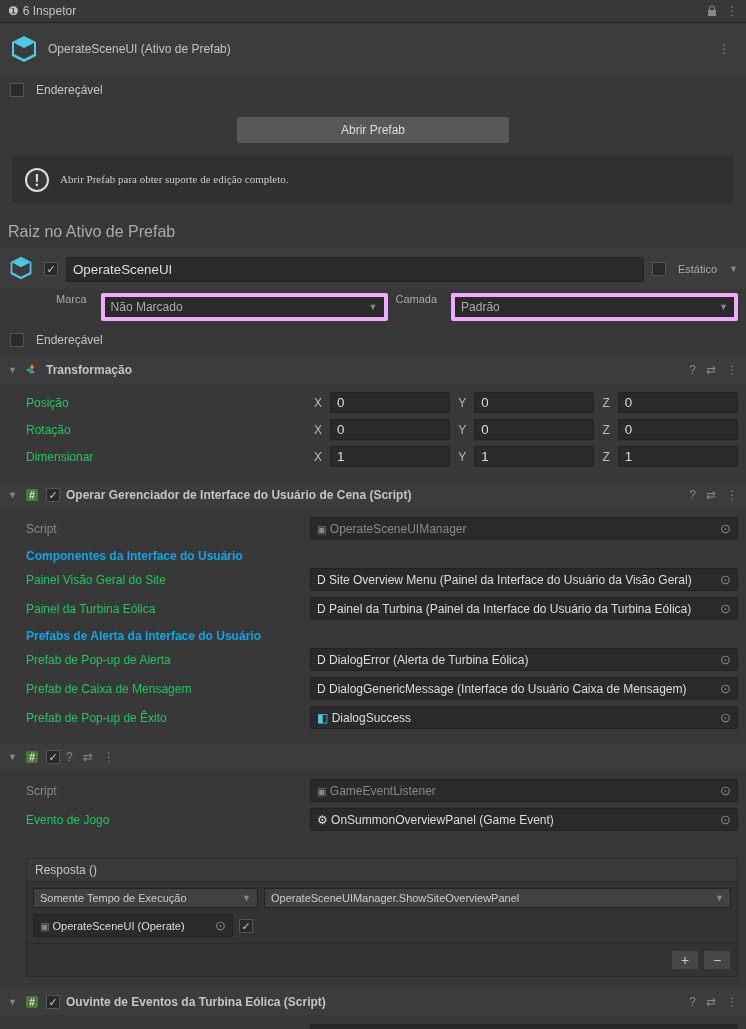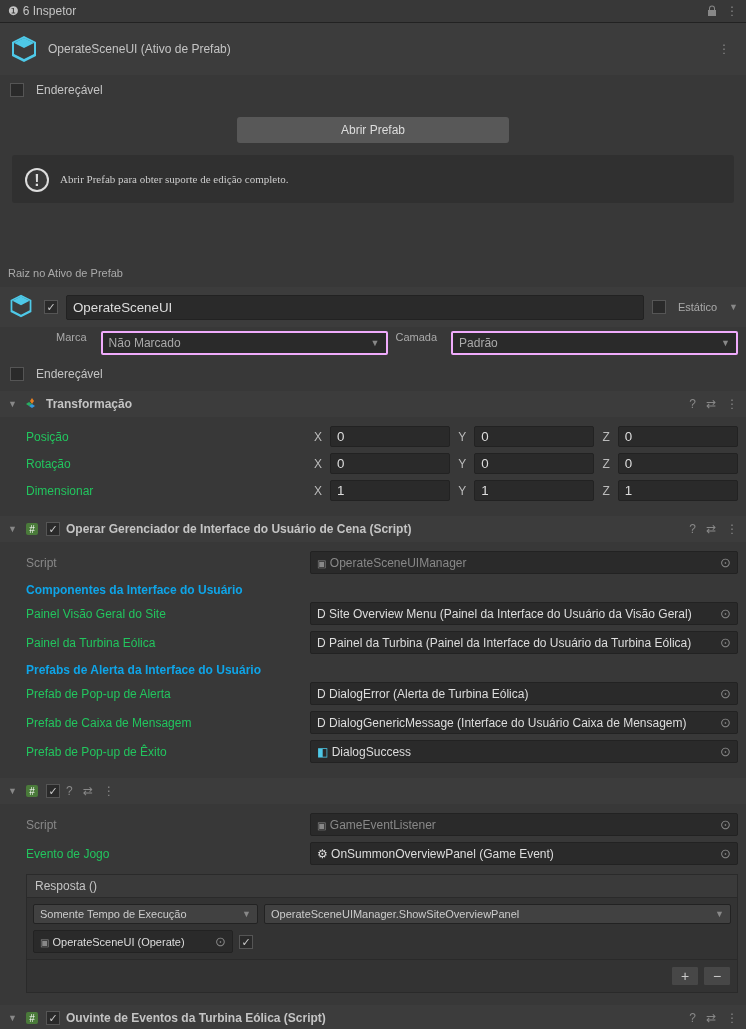--- a/index.html
+++ b/index.html
@@ -18,30 +18,30 @@
 .addressable-row { padding: 8px 10px; display: flex; align-items: center; gap: 12px; }
 .checkbox { width: 14px; height: 14px; background: #2a2a2a; border: 1px solid #555; cursor: pointer; }
 .checkbox.checked::after { content: "✓"; color: #ccc; font-size: 11px; display: block; text-align: center; line-height: 12px; }
 
 .open-prefab-section { padding: 12px; }
 .btn-open-prefab { display: block; margin: 0 auto 12px; background: #585858; border: none; color: #ddd; padding: 6px 104px; border-radius: 3px; cursor: pointer; font-size: 12px; }
 .info-banner { background: #303030; border-radius: 3px; padding: 12px; display: flex; align-items: center; gap: 12px; }
 .info-icon { width: 24px; height: 24px; flex-shrink: 0; }
 .info-text { font-size: 11px; color: #ccc; font-family: Liberation Serif, serif; }
 
-.section-label { padding: 8px; color: #aaa; font-size: 11px; margin-top: 44px; }
+.section-label { padding: 8px; color: #aaa; font-size: 16px; }
 
 .object-header { background: #3c3c3c; padding: 6px 8px; display: flex; align-items: center; gap: 8px; }
 .cube-small { width: 28px; height: 28px; }
 .name-input { flex: 1; background: #2a2a2a; border: 1px solid #222; color: #ddd; padding: 4px 6px; border-radius: 2px; }
 .static-label { color: #aaa; font-size: 11px; padding: 0 4px; }
 .dropdown-arrow { color: #888; font-size: 9px; }
 
 .tag-layer-row { display: flex; padding: 4px 8px 4px 56px; gap: 8px; }
-.dropdown { flex: 1; background: #2a2a2a; border: 2px solid #f0abfc; color: #aaa; padding: 3px 6px; border-radius: 2px; display: flex; justify-content: space-between; align-items: center; cursor: pointer; }
+.dropdown { flex: 1; background: #2a2a2a; border: 4px solid #f0abfc; color: #aaa; padding: 3px 6px; border-radius: 2px; display: flex; justify-content: space-between; align-items: center; cursor: pointer; }
 .dropdown-label { color: #aaa; font-size: 11px; padding-right: 6px; }
 
 .component { margin-top: 2px; }
 .component-header { background: #3c3c3c; padding: 5px 8px; display: flex; align-items: center; gap: 6px; cursor: pointer; }
 .foldout { color: #888; font-size: 9px; width: 10px; }
 .comp-icon { width: 16px; height: 16px; display: flex; align-items: center; justify-content: center; }
 .comp-title { flex: 1; font-weight: bold; font-size: 12px; }
 .comp-actions { display: flex; gap: 10px; align-items: center; color: #888; }
 .help-icon, .preset-icon { cursor: pointer; font-size: 12px; }
 
@@ -52,21 +52,21 @@
 .num-input { flex: 1; background: #2a2a2a; border: 1px solid #222; color: #ddd; padding: 2px 6px; border-radius: 2px; min-width: 0; }
 .obj-field { flex: 1; background: #2a2a2a; border: 1px solid #222; color: #ddd; padding: 3px 6px; border-radius: 2px; display: flex; align-items: center; gap: 4px; justify-content: space-between; overflow: hidden; white-space: nowrap; }
 .obj-field-text { overflow: hidden; text-overflow: ellipsis; }
 .obj-picker { color: #888; cursor: pointer; font-size: 13px; flex-shrink: 0; }
 .disabled-field { color: #888; }
 .script-icon { color: #888; font-size: 10px; }
 .cube-tiny { color: #4ec9e8; }
 
 .section-heading { font-weight: bold; color: #0ea5e9; padding: 6px 0 2px; }
 
-.event-box { background: #333; border: 1px solid #2a2a2a; border-radius: 0; margin-top: 6px; }
+.event-box { background: #333; border: 1px solid #2a2a2a; border-radius: 0; margin-top: 24px; }
 .event-header { background: #3a3a3a; padding: 4px 8px; border-bottom: 1px solid #2a2a2a; }
 .event-row { display: flex; padding: 6px; gap: 6px; }
 .event-dropdown { background: #414141; border: 1px solid #222; color: #ccc; padding: 3px 6px; border-radius: 2px; display: flex; justify-content: space-between; align-items: center; font-size: 11px; cursor: pointer; }
 .event-dropdown.small { width: 225px; }
 .event-dropdown.wide { flex: 1; }
 .event-obj-row { display: flex; padding: 0 6px 6px; gap: 6px; align-items: center; }
 .event-obj { width: 200px; background: #2a2a2a; border: 1px solid #222; color: #ddd; padding: 3px 6px; border-radius: 2px; display: flex; align-items: center; gap: 4px; justify-content: space-between; font-size: 11px; }
 .event-footer { display: flex; justify-content: flex-end; padding: 6px; gap: 4px; border-top: 1px solid #2a2a2a; }
 .pm-btn { width: 28px; height: 20px; background: #474747; border: 1px solid #333; color: #ccc; border-radius: 2px; cursor: pointer; font-size: 14px; display: flex; align-items: center; justify-content: center; }
 

